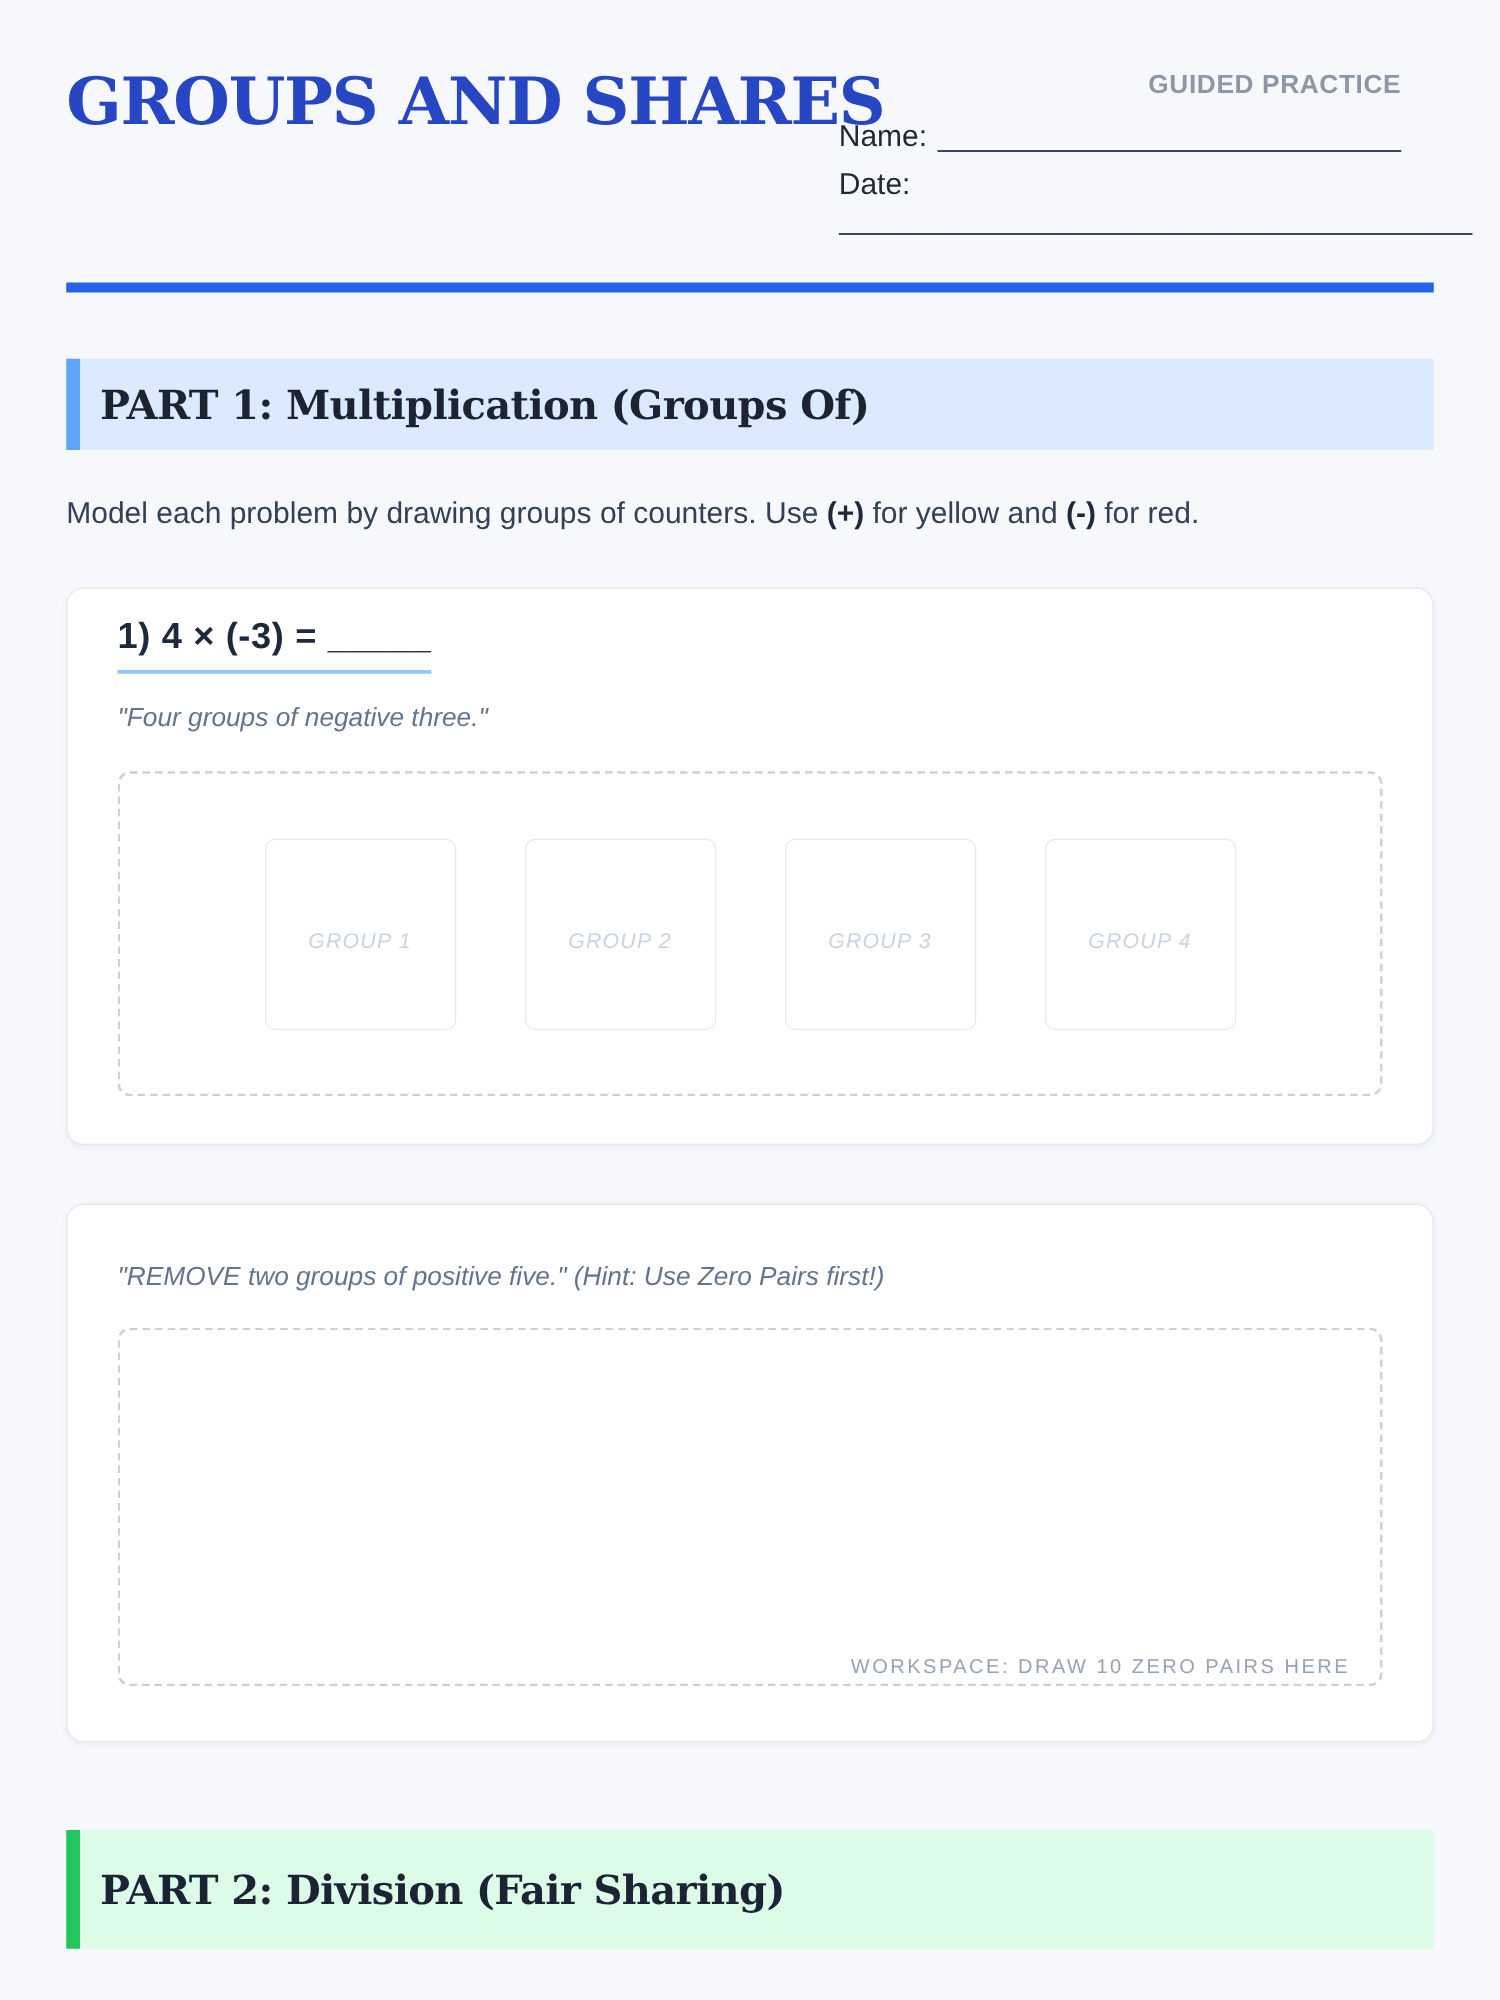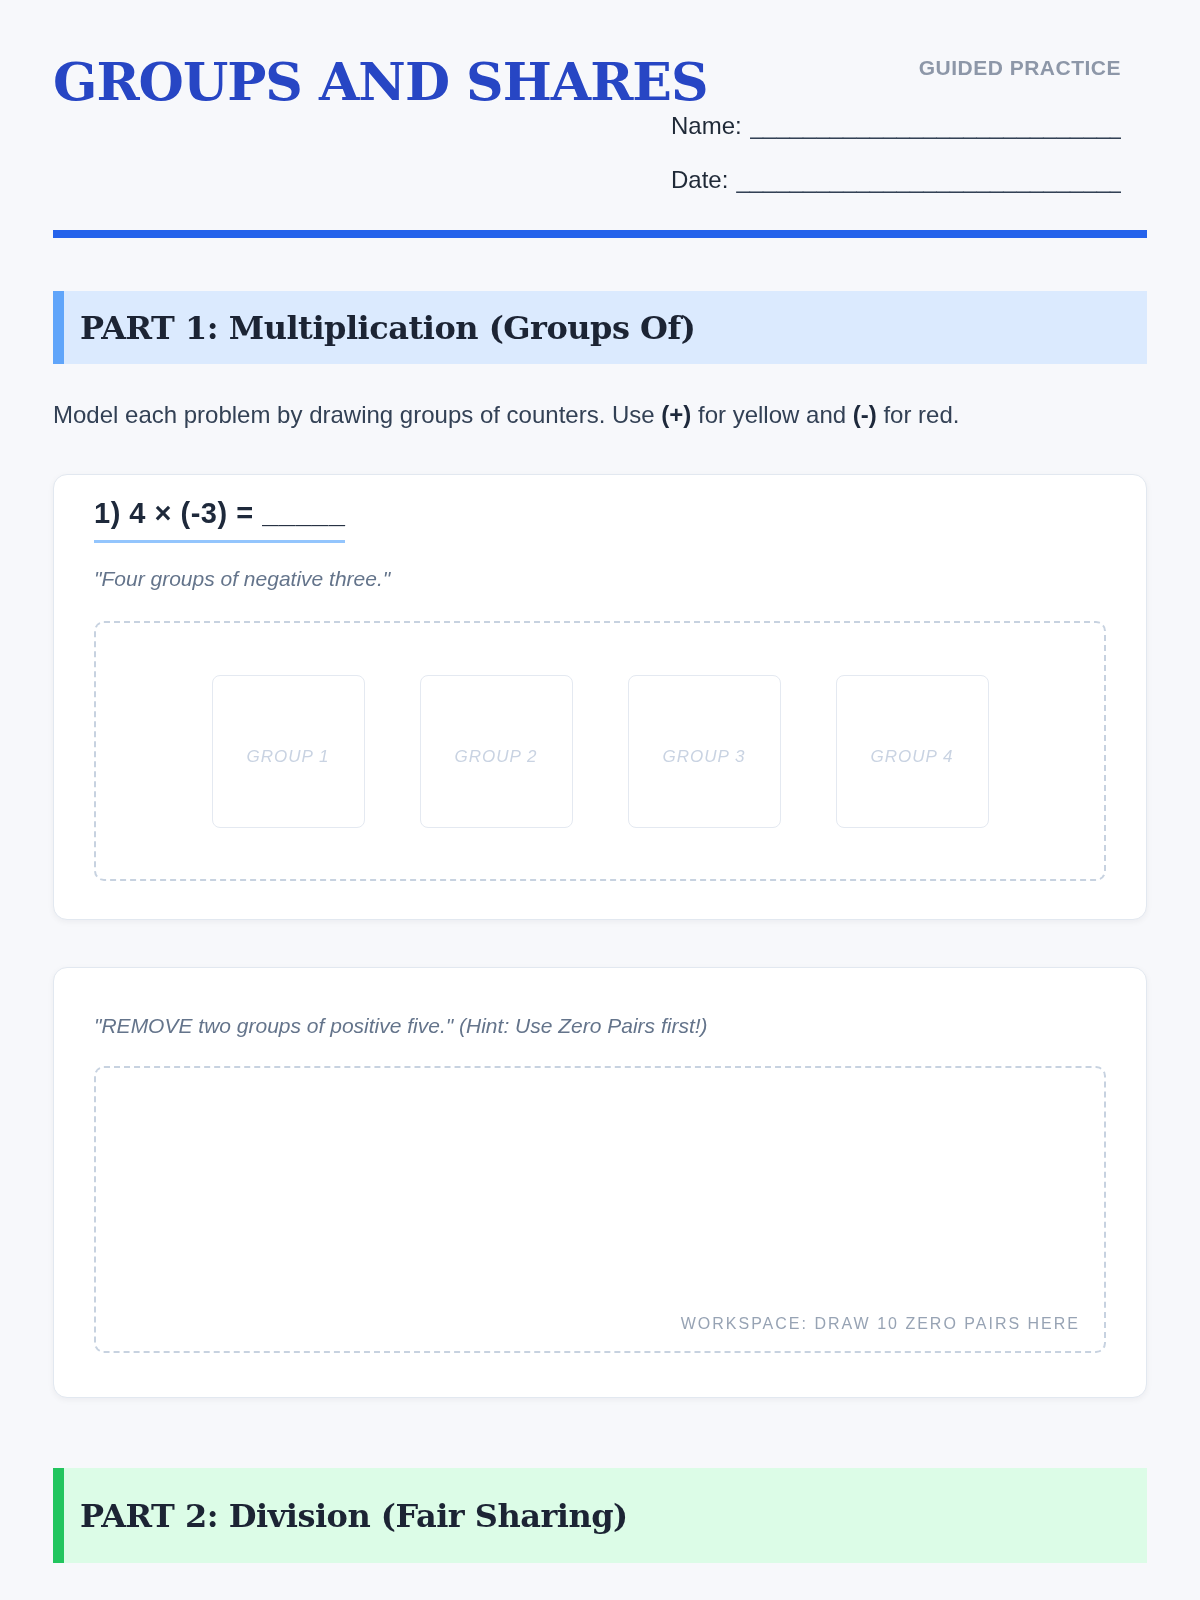--- a/index.html
+++ b/index.html
@@ -39,22 +39,22 @@
     letter-spacing: 0.5px;
     color: #8d97a8;
   }
   .field-row {
     display: flex;
     align-items: baseline;
     margin-top: 16px;
     font-size: 24px;
     color: #1f2937;
   }
-  .field-row.date { margin-top: 10px; }
-  .field-label { flex-shrink: 0; margin-right: 8px; margin-top: 16px; }
+  .field-row.date { margin-top: 10px; flex-direction: column; }
+  .field-label { flex-shrink: 0; margin-right: 8px; }
   .field-line {
     flex: 1;
     overflow: hidden;
     white-space: nowrap;
     color: #334155;
     letter-spacing: 0;
   }
 
   .divider-rule { margin-top: 36px; height: 8px; background: #2563eb; }
 
@@ -134,21 +134,21 @@
     margin-top: 12px;
   }
   .workspace.zero-pairs {
     margin-top: 28px;
     height: 287px;
     position: relative;
   }
   .workspace-label {
     position: absolute;
     right: 24px;
-    bottom: 18px;
+    bottom: 4px;
     font-size: 16px;
     letter-spacing: 2px;
     color: #97a3b4;
     white-space: nowrap;
   }
 </style>
 </head>
 <body>
 
 <div class="page">

